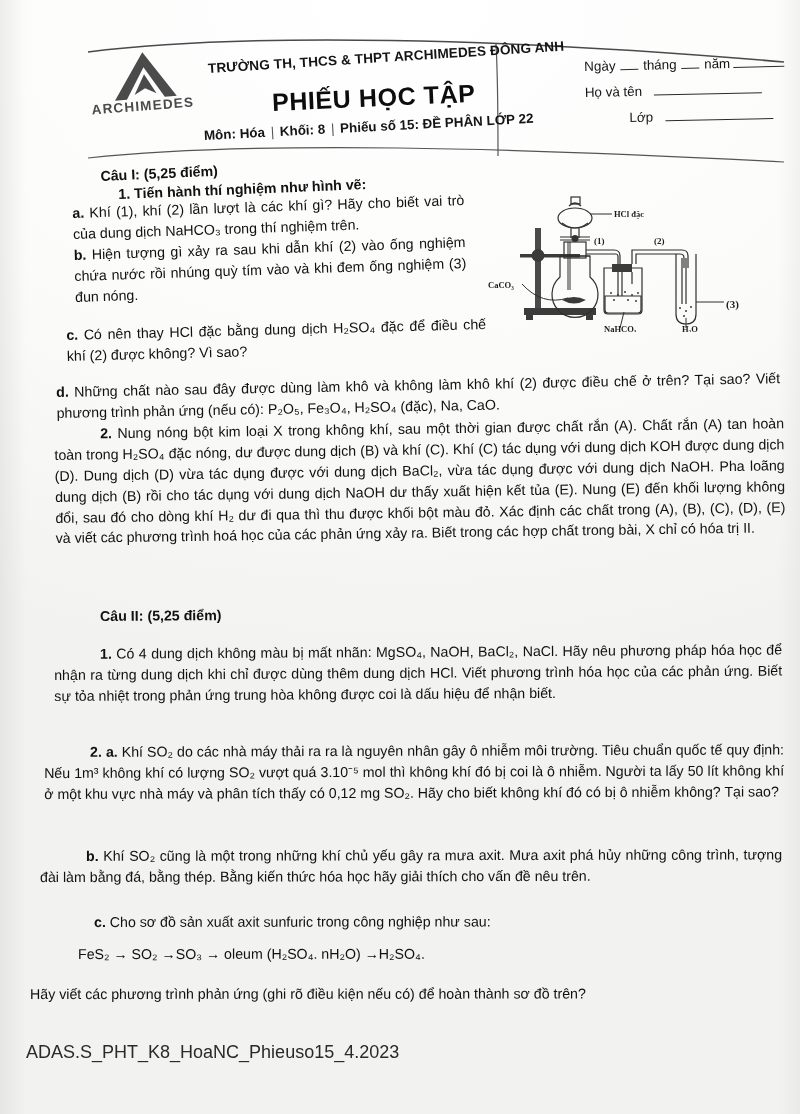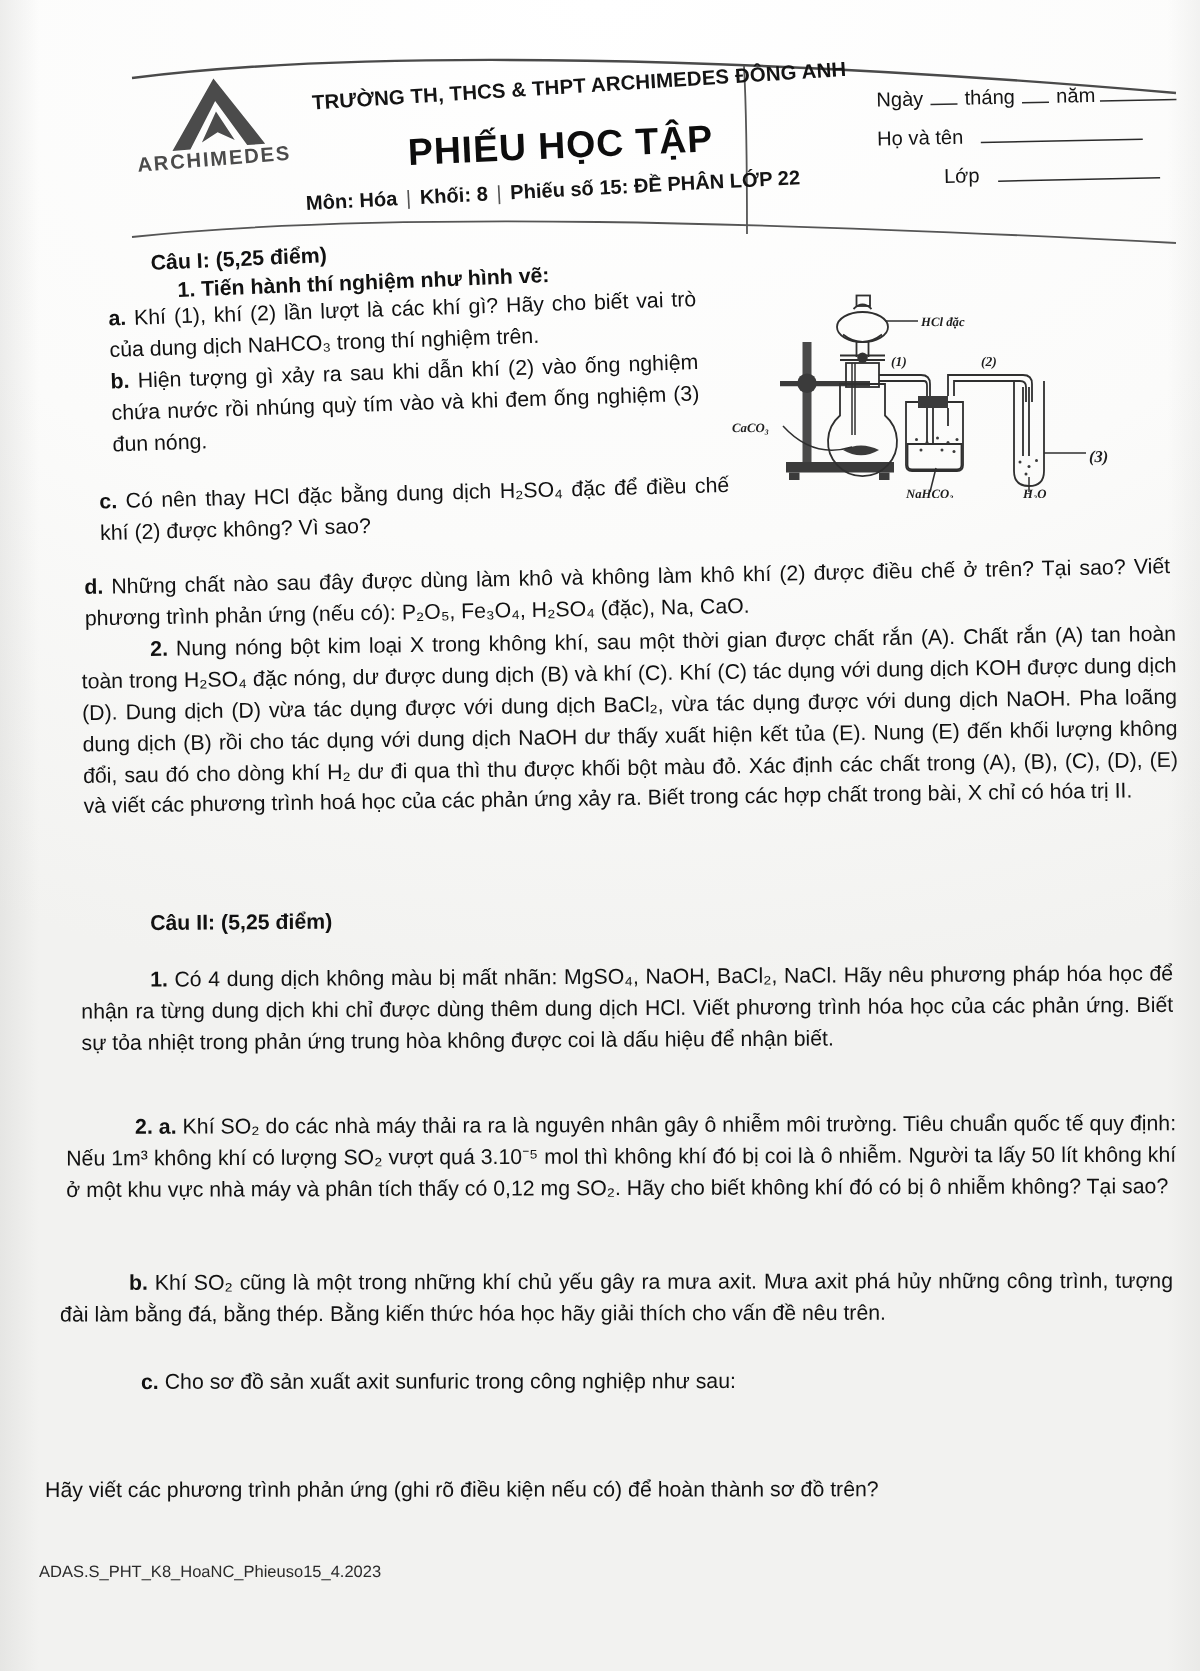--- a/index.html
+++ b/index.html
@@ -126,27 +126,27 @@
   #q1-cd      { left: 66px;  top: 325px; width: 420px; transform: rotate(-1.5deg); }
   #q1-d2      { left: 56px;  top: 382px; width: 724px; transform: rotate(-1.1deg); }
   #q2-blk     { left: 54px;  top: 424px; width: 730px; transform: rotate(-0.85deg); }
   #cau2-head  { left: 100px; top: 606px; width: 300px; transform: rotate(-0.45deg); }
   #c2q1       { left: 54px;  top: 644px; width: 728px; transform: rotate(-0.35deg); }
   #c2q2a      { left: 44px;  top: 742px; width: 740px; transform: rotate(-0.2deg); }
   #c2q2b      { left: 40px;  top: 846px; width: 742px; transform: rotate(-0.12deg); }
   #c2q2c      { left: 48px;  top: 912px; width: 740px; transform: rotate(-0.08deg); }
   #c2-scheme  { left: 78px;  top: 944px; width: 600px; transform: rotate(-0.06deg); }
   #c2-final   { left: 30px;  top: 984px; width: 740px; transform: rotate(-0.05deg); }
-  #footer-code{ left: 26px;  top: 1042px; width: 400px; font-size: 11px; color: #2a2a2a; }
+  #footer-code{ left: 26px;  top: 1042px; width: 400px; font-size: 18px; color: #2a2a2a; }
   .indent-2 { text-indent: 46px; }
 
   
   #apparatus {
     position: absolute; left: 486px; top: 192px;
-    width: 300px; height: 140px; font-style: italic;
+    width: 300px; height: 140px;
   }
   #apparatus svg { display: block; }
 </style>
 </head>
 <body>
 
 <div id="page">
 
   <div id="header">
 
@@ -291,18 +291,19 @@
   <div class="blk body-text q-head" id="cau2-head">Câu II: (5,25 điểm)</div>
 
   <div class="blk body-text indent-2" id="c2q1"><span class="b">1.</span> Có 4 dung dịch không màu bị mất nhãn: MgSO₄, NaOH, BaCl₂, NaCl. Hãy nêu phương pháp hóa học để nhận ra từng dung dịch khi chỉ được dùng thêm dung dịch HCl. Viết phương trình hóa học của các phản ứng. Biết sự tỏa nhiệt trong phản ứng trung hòa không được coi là dấu hiệu để nhận biết.</div>
 
   <div class="blk body-text indent-2" id="c2q2a"><span class="b">2. a.</span> Khí SO₂ do các nhà máy thải ra ra là nguyên nhân gây ô nhiễm môi trường. Tiêu chuẩn quốc tế quy định: Nếu 1m³ không khí có lượng SO₂ vượt quá 3.10⁻⁵ mol thì không khí đó bị coi là ô nhiễm. Người ta lấy 50 lít không khí ở một khu vực nhà máy và phân tích thấy có 0,12 mg SO₂. Hãy cho biết không khí đó có bị ô nhiễm không? Tại sao?</div>
 
   <div class="blk body-text indent-2" id="c2q2b"><span class="b">b.</span> Khí SO₂ cũng là một trong những khí chủ yếu gây ra mưa axit. Mưa axit phá hủy những công trình, tượng đài làm bằng đá, bằng thép. Bằng kiến thức hóa học hãy giải thích cho vấn đề nêu trên.</div>
 
   <div class="blk body-text indent-2" id="c2q2c"><span class="b">c.</span> Cho sơ đồ sản xuất axit sunfuric trong công nghiệp như sau:</div>
 
+  <div class="blk body-text" id="c2-scheme">FeS₂ → SO₂ →SO₃ → oleum (H₂SO₄. nH₂O) →H₂SO₄.</div>
 
   <div class="blk body-text" id="c2-final">Hãy viết các phương trình phản ứng (ghi rõ điều kiện nếu có) để hoàn thành sơ đồ trên?</div>
 
   <div class="blk" id="footer-code">ADAS.S_PHT_K8_HoaNC_Phieuso15_4.2023</div>
 
 </div>
 
 </body></html>

